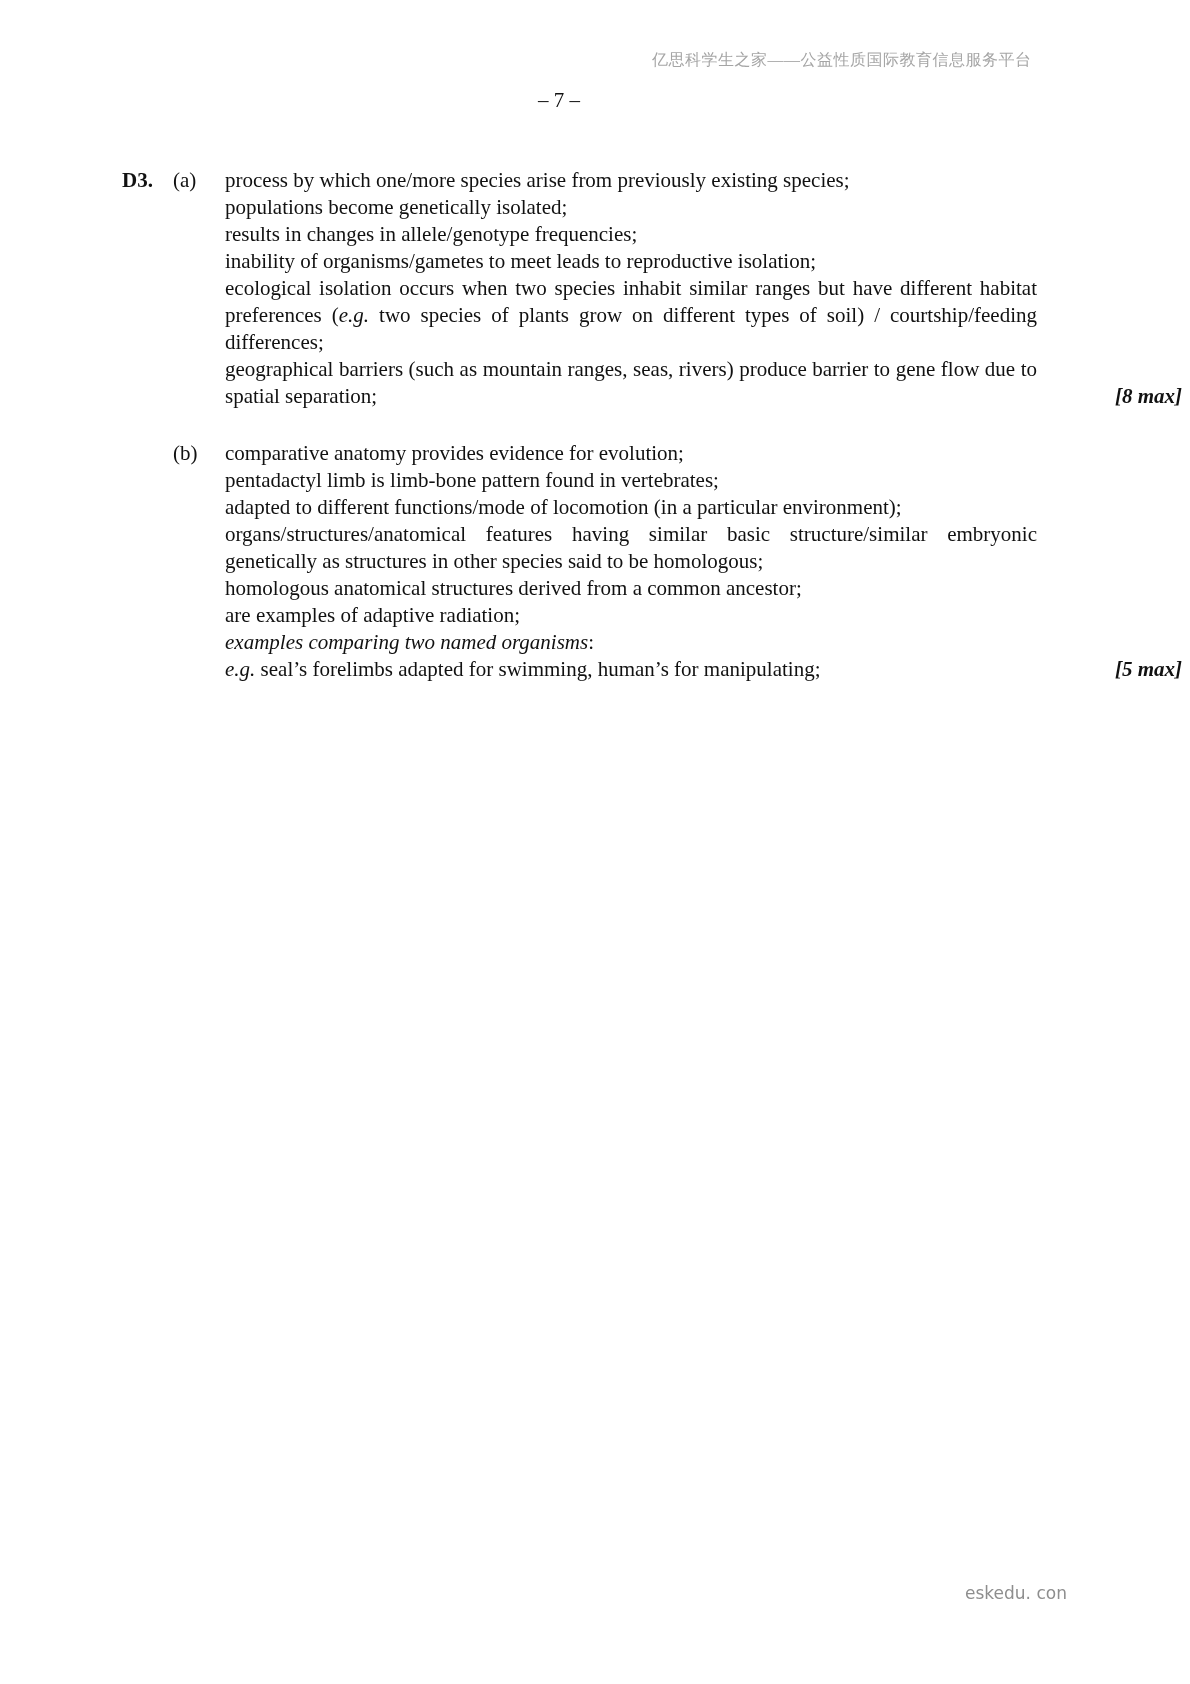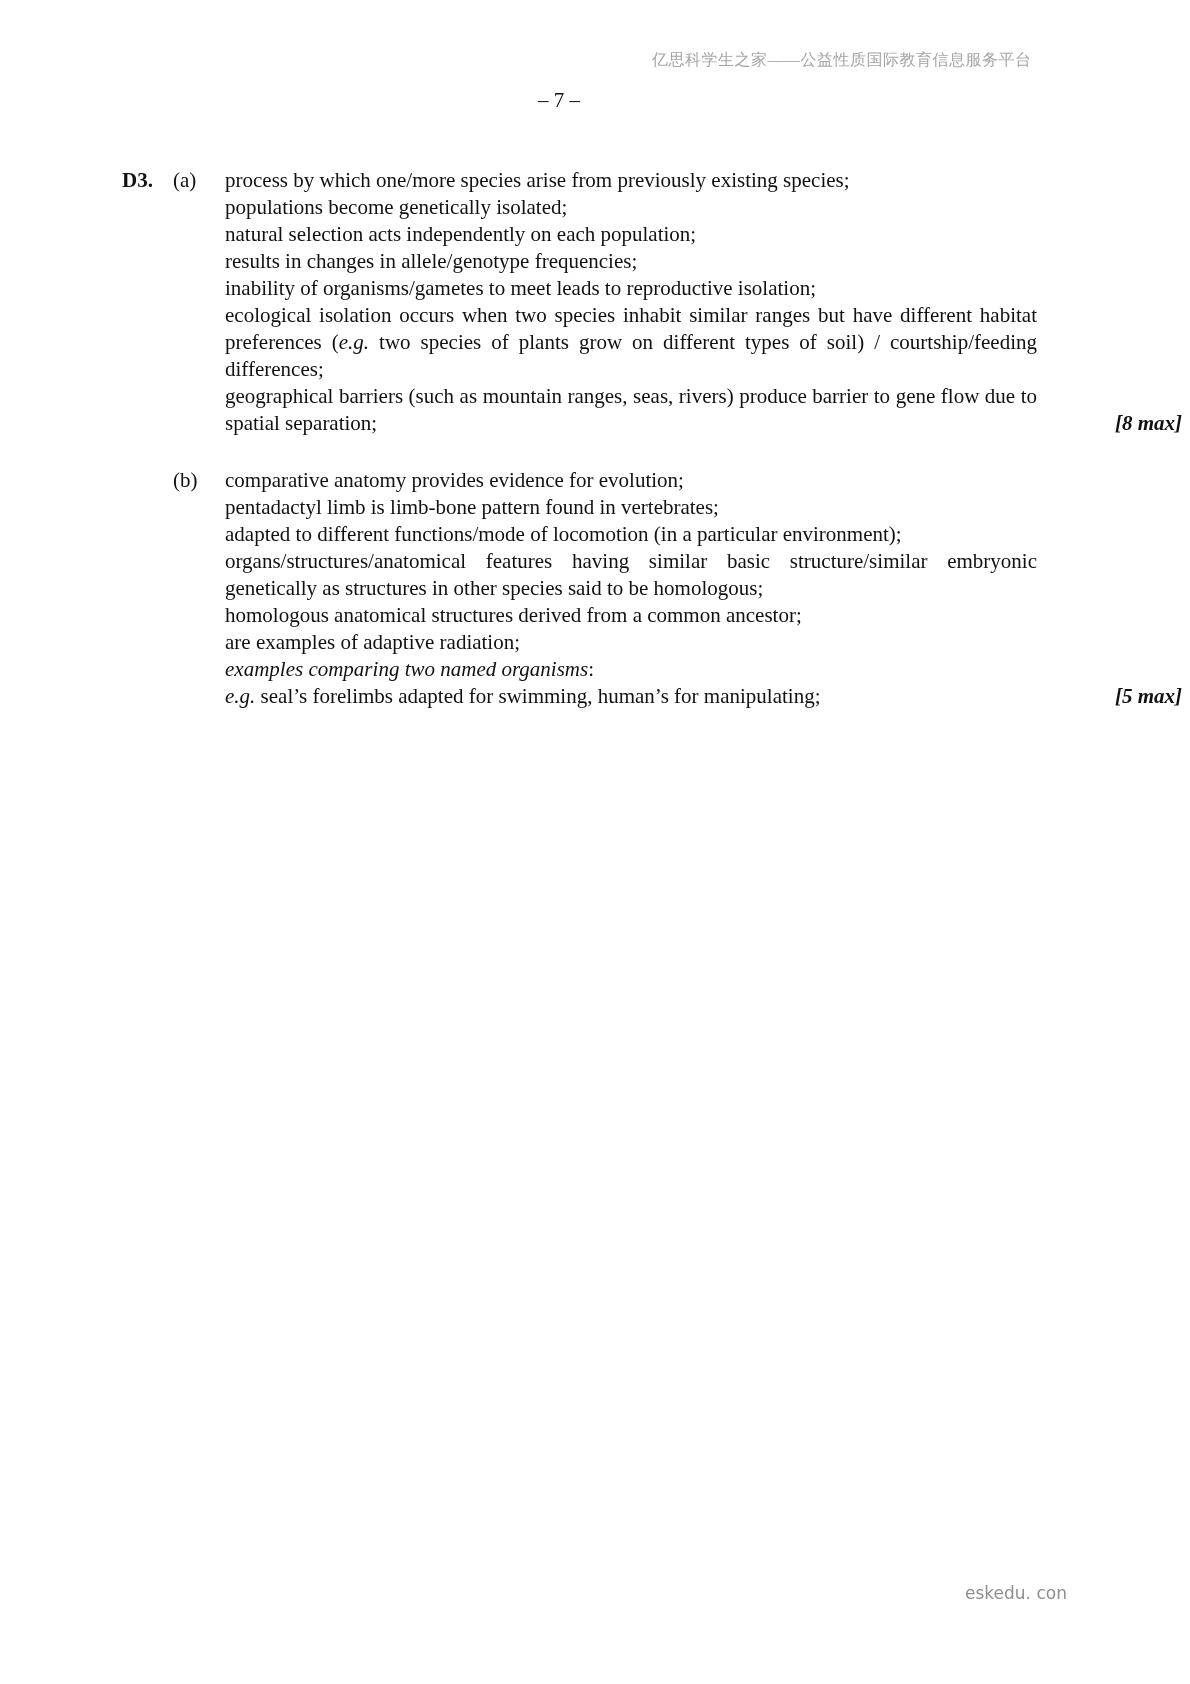--- a/index.html
+++ b/index.html
@@ -85,21 +85,20 @@
   <div class="page-number">– 7 –</div>
 
 
   <div class="question-block">
 
     <div class="qnum">D3.</div>
     <div class="part-label">(a)</div>
     <div class="text-col">
       <div class="point"><span>process by which one/more species arise from previously existing species;</span><span class="it"></span><span></span></div>
       <div class="point"><span>populations become genetically isolated;</span><span class="it"></span><span></span></div>
-      <div class="point"><span>natural selection acts independently on each population;</span><span class="it"></span><span></span></div>
       <div class="point"><span>results in changes in allele/genotype frequencies;</span><span class="it"></span><span></span></div>
       <div class="point"><span>inability of organisms/gametes to meet leads to reproductive isolation;</span><span class="it"></span><span></span></div>
       <div class="point"><span>ecological isolation occurs when two species inhabit similar ranges but have different habitat preferences (</span><span class="it">e.g.</span><span> two species of plants grow on different types of soil) / courtship/feeding differences;</span></div>
       <div class="point"><span>geographical barriers (such as mountain ranges, seas, rivers) produce barrier to gene flow due to spatial separation;</span><span class="it"></span><span></span></div>
     </div>
     <div class="marks-col">
       <span class="max-mark">[8 max]</span>
     </div>
 
     <div></div>

